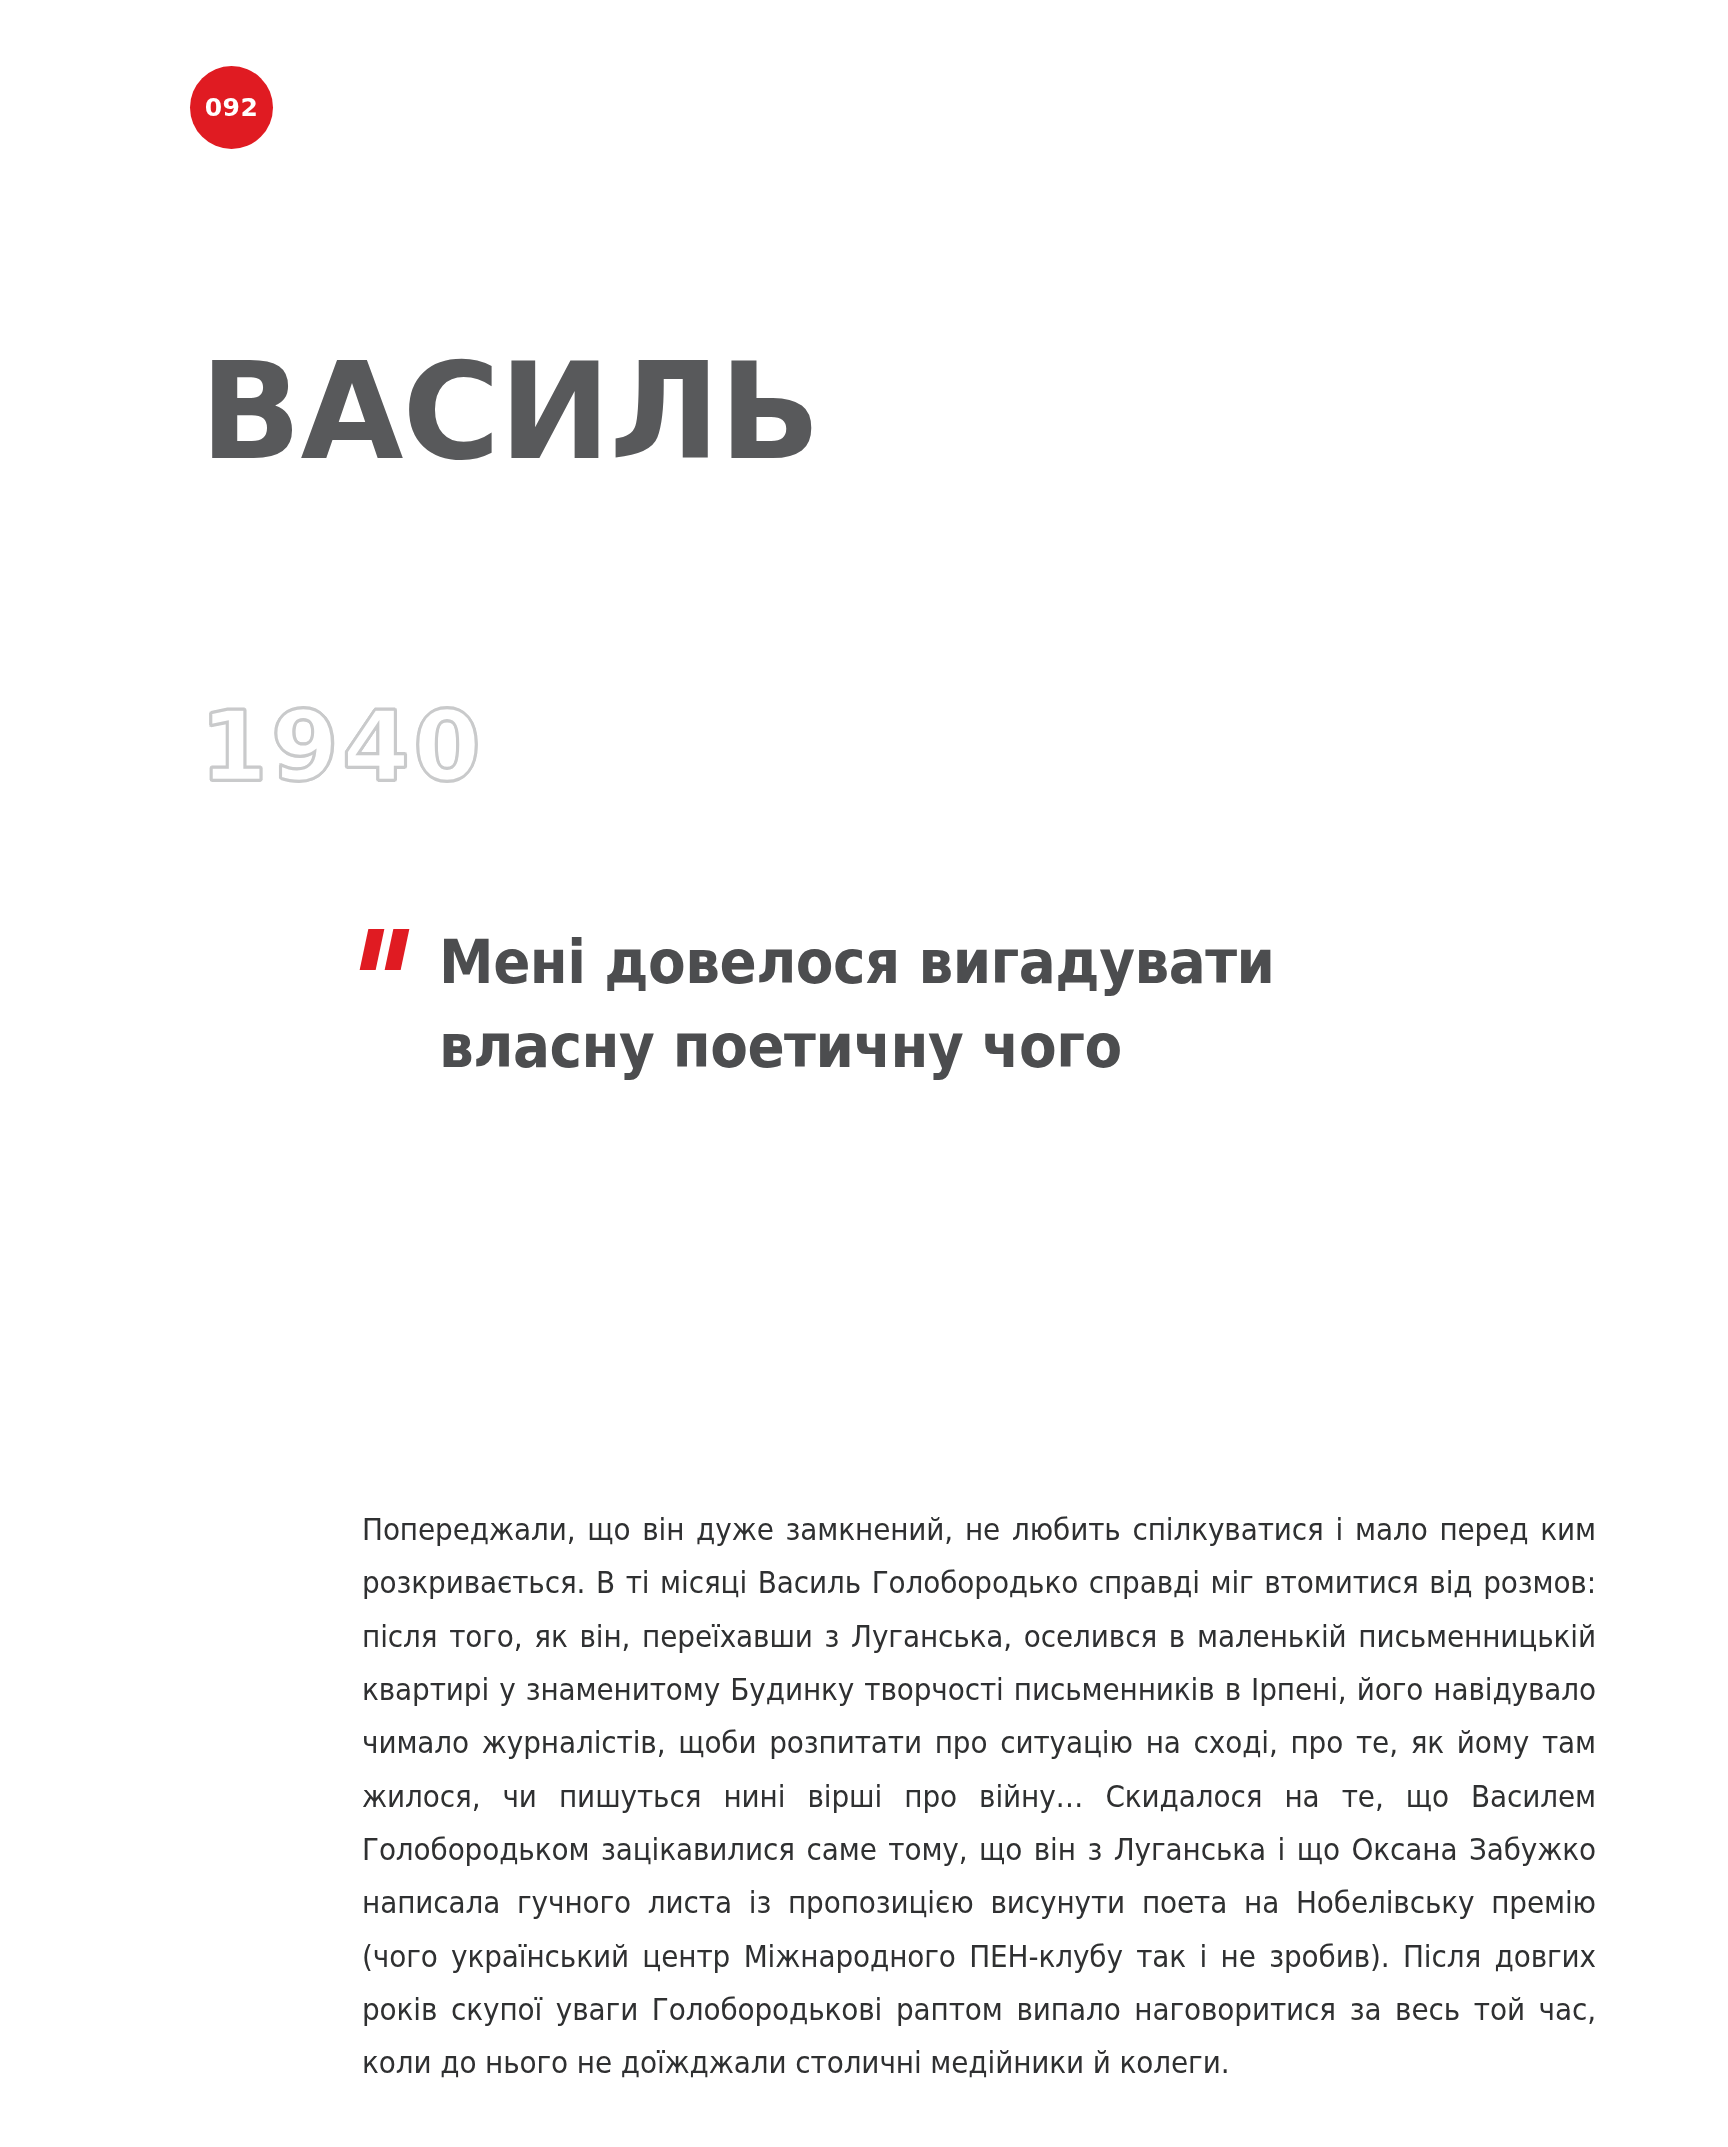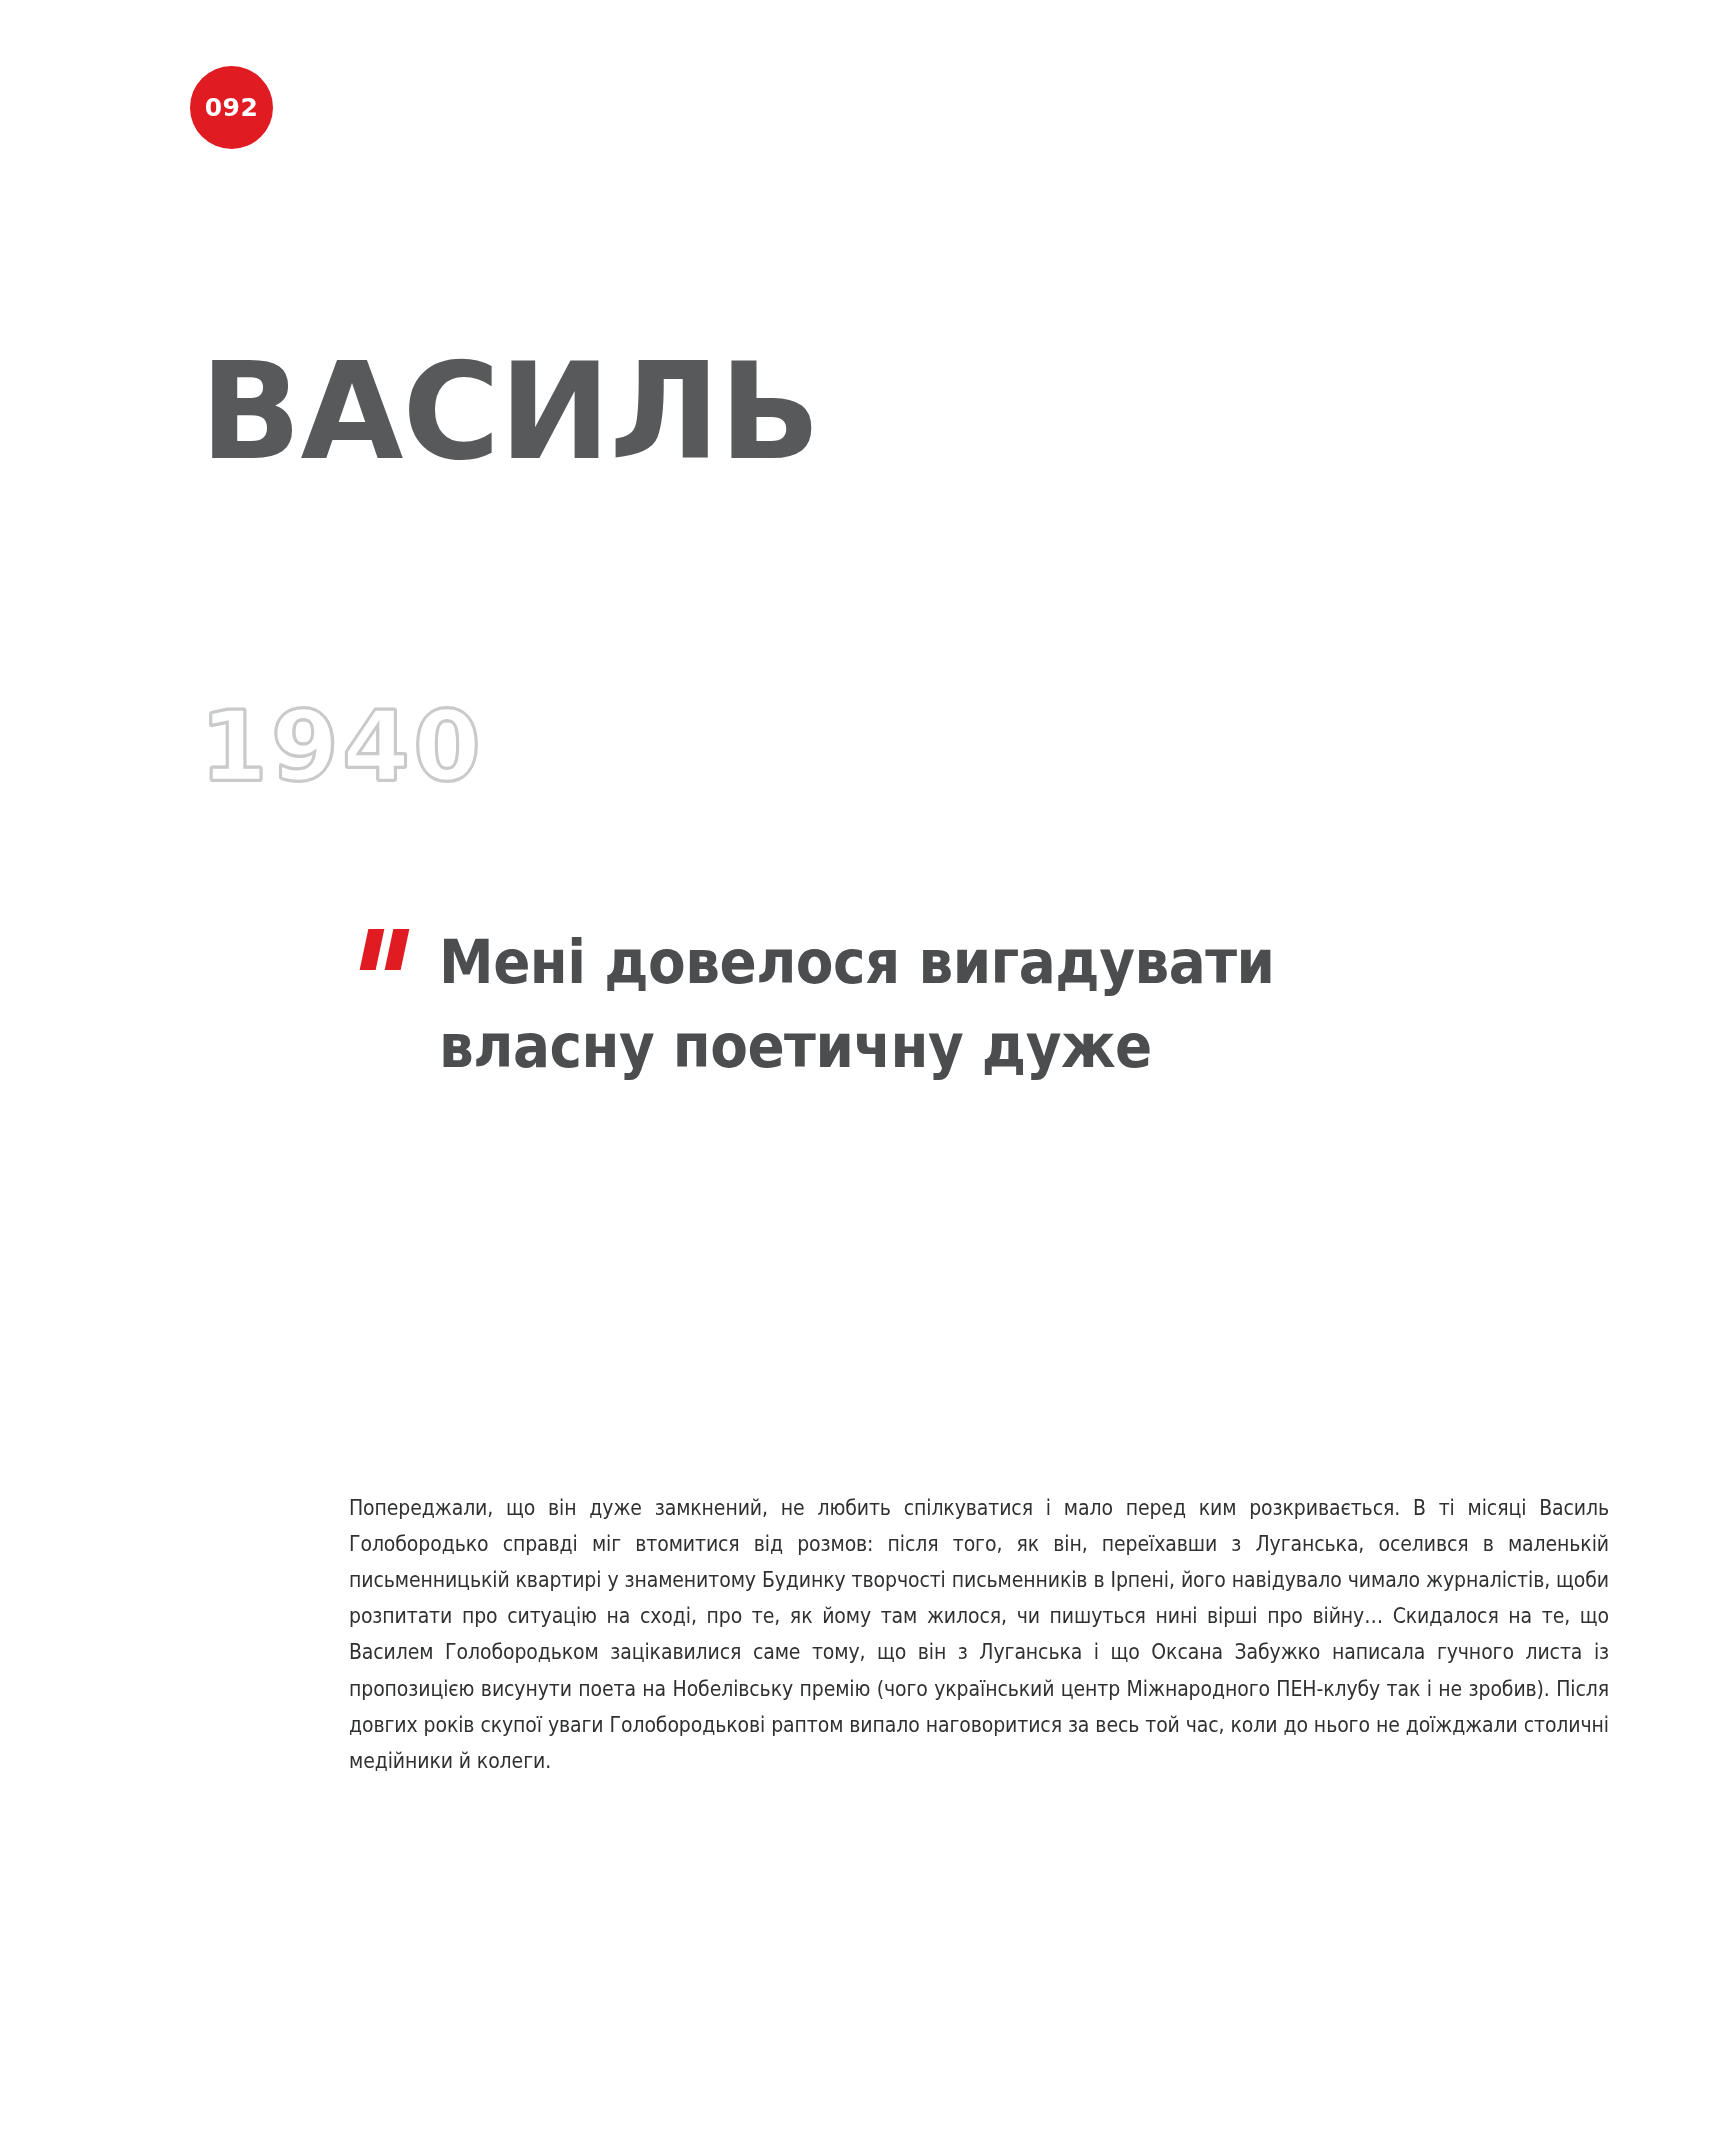--- a/index.html
+++ b/index.html
@@ -118,23 +118,23 @@
   }
 
   
   .body-copy {
     position: absolute;
     left: 349px;
     top: 1490px;
     width: 1260px;
   }
   .body-copy p {
-    margin: 0;
+    margin: 13px;
     font-family: "DejaVu Sans Condensed", "DejaVu Sans", sans-serif;
-    font-size: 21px;
+    font-size: 31px;
     line-height: 1.72;
     color: #2f3031;
     text-align: justify;
     text-justify: inter-word;
     letter-spacing: -0.1px;
     -webkit-hyphens: manual;
     hyphens: manual;
   }
 </style>
 </head>
@@ -152,21 +152,21 @@
 
   <div class="year">1940</div>
 
   <div class="quote-block">
     <div class="quote-mark">
       <i class="a"></i>
         <i class="b"></i>
     </div>
     <div class="quote-text">
       <div>Мені довелося вигадувати</div>
-      <div>власну поетичну дуже</div>
+      <div>власну поетичну чого</div>
     </div>
   </div>
 
   <div class="body-copy">
     <p>Попереджали, що він дуже замкнений, не любить спілкуватися і мало перед ким розкривається. В ті місяці Василь Голобородько справді міг втомитися від розмов: після того, як він, переїхавши з Луганська, оселився в маленькій письменницькій квартирі у знаменитому Будинку творчості письменників в Ірпені, його навідувало чимало журналістів, щоби розпитати про ситуацію на сході, про те, як йому там жилося, чи пишуться нині вірші про війну… Скидалося на те, що Василем Голобородьком зацікавилися саме тому, що він з Луганська і що Оксана Забужко написала гучного листа із пропозицією висунути поета на Нобелівську премію (чого український центр Міжнародного ПЕН-клубу так і не зробив). Після довгих років скупої уваги Голобородькові раптом випало наговоритися за весь той час, коли до нього не доїжджали столичні медійники й колеги.</p>
   </div>
 
 </div>
 
 

